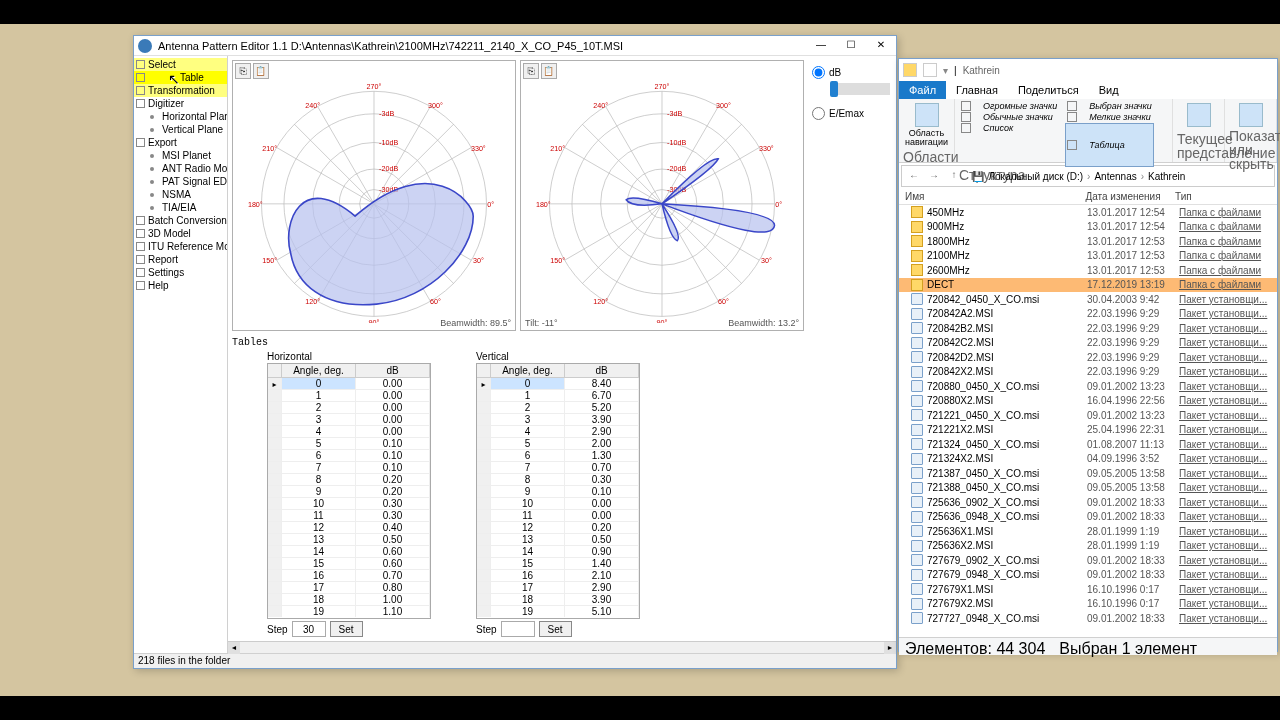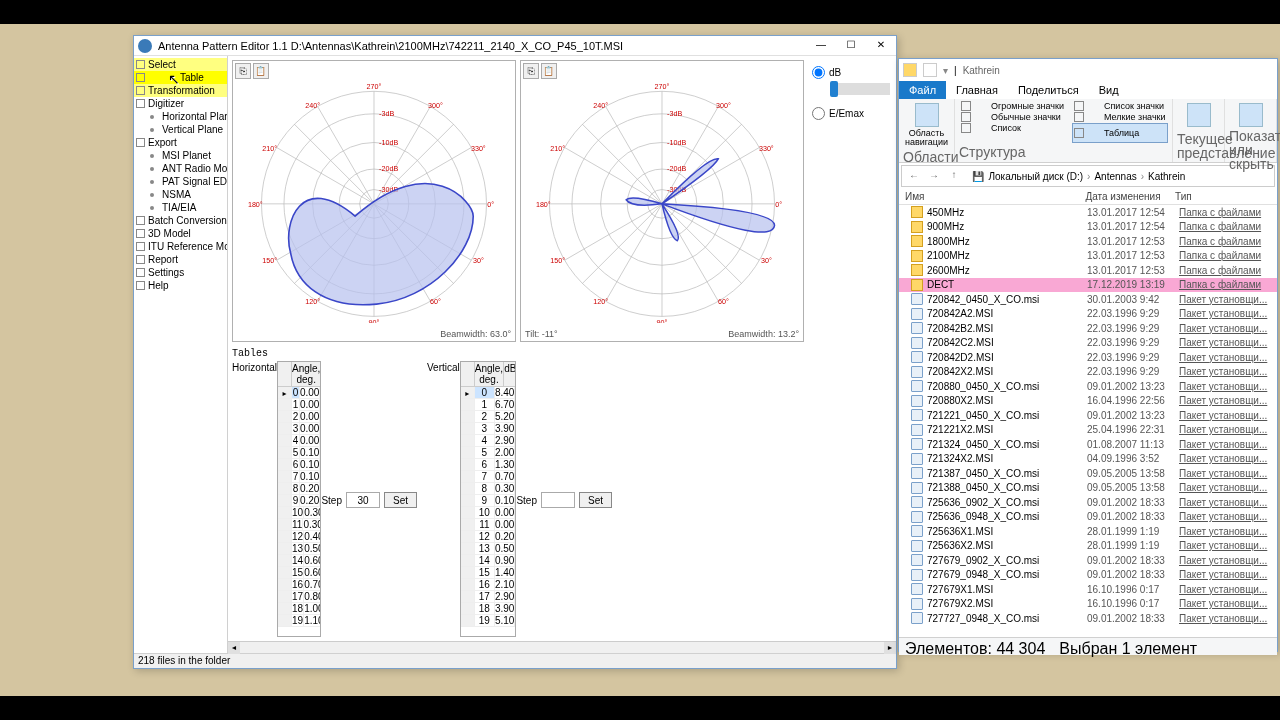--- a/index.html
+++ b/index.html
@@ -35,21 +35,21 @@
 .polar-svg { position: absolute; left: 8px; top: 16px; right: 8px; bottom: 18px; }
 
 .right-ctrl { width: 84px; padding: 6px 4px; font-size: 10px; }
 .radio-row { display: flex; align-items: center; margin-bottom: 4px; gap: 4px; }
 .slider { width: 60px; height: 12px; background: linear-gradient(to right,#ddd,#ddd); position: relative; margin: 4px 0 12px 18px; }
 .slider-thumb { position: absolute; left: 0; top: -2px; width: 8px; height: 16px; background: #2080d0; border-radius: 2px; }
 
 .tables-sec { flex: 1; padding: 0 4px 4px 4px; display: flex; flex-direction: column; }
 .tables-title { font-size: 10px; padding: 2px 0; font-family: Liberation Mono, monospace; }
 .tables-row { flex: 1; display: flex; gap: 10px; }
-.tbl-wrap { width: 185px; display: flex; flex-direction: row; }
+.tbl-wrap { width: 164px; display: flex; flex-direction: column; margin-left: 35px; }
 .tbl-label { font-size: 10px; padding: 1px 0; }
 .tbl-grid { flex: 1; border: 1px solid #aaa; background: #fff; position: relative; overflow: hidden; }
 .tbl-head { display: flex; background: #f0f0f0; border-bottom: 1px solid #ccc; font-size: 10px; }
 .tbl-h { flex: 1; text-align: center; padding: 1px 0; border-right: 1px solid #ccc; }
 .tbl-h:first-child { flex: 0 0 14px; }
 .tbl-body { overflow-y: scroll; height: calc(100% - 15px); }
 .tbl-r { display: flex; font-size: 10px; border-bottom: 1px solid #eee; }
 .tbl-c { flex: 1; text-align: center; padding: 0; border-right: 1px solid #eee; }
 .tbl-c:first-child { flex: 0 0 14px; background: #f0f0f0; }
 .tbl-r.cur .tbl-c:first-child::before { content: "▸"; font-size: 8px; }
@@ -69,38 +69,38 @@
 .exp-path { flex: 1; color: #666; }
 .ribbon-tabs { display: flex; font-size: 11px; background: #fff; }
 .rtab { padding: 3px 10px; cursor: pointer; }
 .rtab.active { background: #1979ca; color: #fff; }
 .ribbon { height: 64px; background: #f5f6f7; border-bottom: 1px solid #d0d0d0; display: flex; font-size: 9px; }
 .rib-group { border-right: 1px solid #e0e0e0; padding: 2px 4px; display: flex; flex-direction: column; justify-content: space-between; }
 .rib-gtitle { text-align: left; color: #666; font-size: 14px; }
 .rib-big { display: flex; flex-direction: column; align-items: center; gap: 2px; padding: 2px 4px; cursor: pointer; }
 .rib-bigic { width: 24px; height: 24px; background: #cde3f8; border: 1px solid #9bc; }
 .rib-list { display: flex; flex-direction: column; gap: 1px; }
-.rib-it { display: flex; align-items: center; gap: 20px; cursor: pointer; padding: 0 2px; }
-.rib-it.sel { background: #cde3f8; border: 1px solid #7aa0ca; padding: 4px 1px; }
+.rib-it { display: flex; align-items: center; gap: 12px; cursor: pointer; padding: 0 2px; font-style: italic; }
+.rib-it.sel { background: #cde3f8; border: 1px solid #7aa0ca; padding: 16px 1px; }
 .rib-sq { width: 10px; height: 10px; border: 1px solid #888; }
 
 .breadcrumb { height: 22px; display: flex; align-items: center; border: 1px solid #ccc; margin: 2px; font-size: 10px; padding: 0 4px; gap: 4px; }
 .bc-nav { display: flex; gap: 4px; margin-right: 6px; }
 .bc-btn { width: 16px; height: 16px; text-align: center; line-height: 14px; color: #666; cursor: pointer; }
 .bc-seg { cursor: pointer; }
 .bc-sep { color: #888; }
 
 .file-head { display: flex; font-size: 10px; border-bottom: 1px solid #e0e0e0; padding: 2px 0; color: #444; }
 .fh { padding: 0 6px; }
 .fh.name { width: 178px; }
 .fh.date { width: 92px; text-align: center; }
 .fh.type { flex: 1; }
 .file-list { height: 432px; overflow-y: auto; font-size: 10px; }
 .file-row { display: flex; align-items: center; height: 14.5px; cursor: pointer; padding-left: 12px; }
-.file-row.sel { background: #f9a8d4; }
+.file-row.sel { background: #fdba74; }
 .fico { width: 12px; height: 12px; margin-right: 4px; }
 .fico.folder { background: #ffd868; border: 1px solid #d4a020; }
 .fico.file { background: #e8f0f8; border: 1px solid #7aa0ca; border-radius: 1px; position: relative; }
 .fname { width: 160px; white-space: nowrap; overflow: hidden; }
 .fdate { width: 92px; color: #555; }
 .ftype { color: #555; white-space: nowrap; overflow: hidden; flex: 1; text-decoration: underline; }
 .exp-status { height: 18px; border-top: 1px solid #d0d0d0; font-size: 16px; padding: 2px 6px; display: flex; gap: 14px; background: #f5f6f7; }
 
 
 .cursor { position: absolute; left: 168px; top: 71px; font-size: 14px; color: #000; text-shadow: 1px 1px 0 #fff; pointer-events: none; z-index: 100; }
@@ -183,21 +183,21 @@
             <g font-size="7" fill="#c00">
                 <text x="135" y="38">-3dB</text>
                 <text x="135" y="66">-10dB</text>
                 <text x="135" y="92">-20dB</text>
                 <text x="135" y="112">-30dB</text>
               </g>
             <path d="M 130 124 C 200 60, 240 110, 240 124 C 240 160, 200 205, 150 210 C 100 215, 75 190, 70 160 C 62 130, 80 80, 130 124 Z" fill="#b7c1ee" fill-opacity="0.7" stroke="#3a46c8" stroke-width="1.5" transform="translate(-25,12) scale(1.05 1.0)"></path>
           </svg>
           <div class="chart-footer">
             <span></span>
-            <span>Beamwidth: 63.0°</span>
+            <span>Beamwidth: 89.5°</span>
           </div>
         </div>
 
         <div class="chart-box">
           <div class="chart-tb">
             <div class="tb-btn">⎘</div>
             <div class="tb-btn">📋</div>
           </div>
           <svg class="polar-svg" viewBox="0 0 260 240">
             <g stroke="#bbb" fill="none" stroke-width="0.7">
@@ -545,21 +545,21 @@
               <span>Обычные значки</span>
             </div>
           <div class="rib-it">
               <div class="rib-sq"></div>
               <span>Список</span>
             </div>
         </div>
         <div class="rib-list">
           <div class="rib-it">
               <div class="rib-sq"></div>
-              <span>Список значки</span>
+              <span>Выбран значки</span>
             </div>
           <div class="rib-it">
               <div class="rib-sq"></div>
               <span>Мелкие значки</span>
             </div>
           <div class="rib-it sel">
               <div class="rib-sq"></div>
               <span>Таблица</span>
             </div>
         </div>
@@ -632,21 +632,21 @@
       </div>
       <div class="file-row sel">
         <div class="fico folder"></div>
         <div class="fname">DECT</div>
         <div class="fdate">17.12.2019 13:19</div>
         <div class="ftype">Папка с файлами</div>
       </div>
       <div class="file-row">
         <div class="fico file"></div>
         <div class="fname">720842_0450_X_CO.msi</div>
-        <div class="fdate">30.01.2003 9:42</div>
+        <div class="fdate">30.04.2003 9:42</div>
         <div class="ftype">Пакет установщи...</div>
       </div>
       <div class="file-row">
         <div class="fico file"></div>
         <div class="fname">720842A2.MSI</div>
         <div class="fdate">22.03.1996 9:29</div>
         <div class="ftype">Пакет установщи...</div>
       </div>
       <div class="file-row">
         <div class="fico file"></div>

